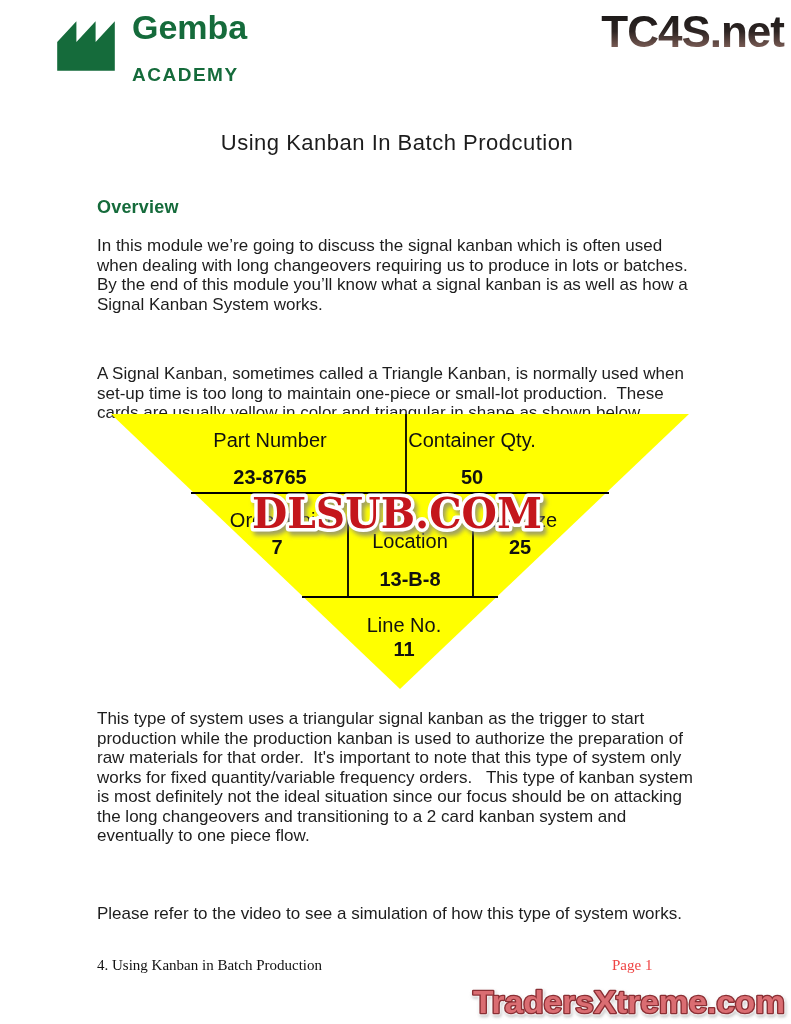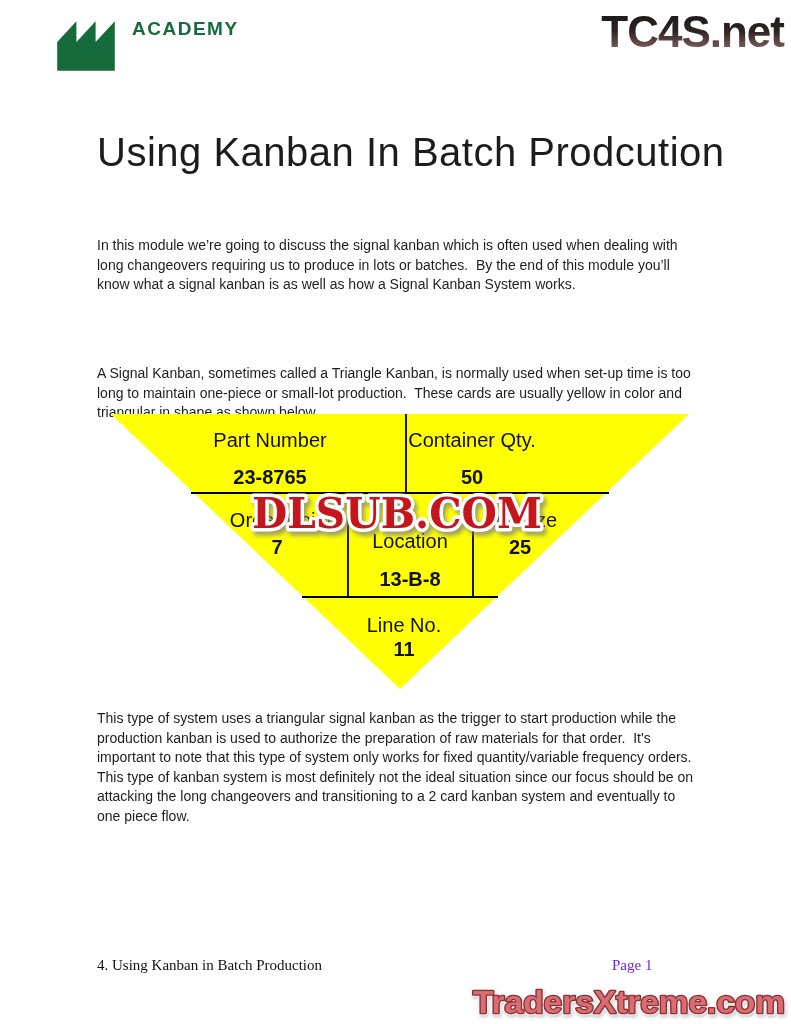--- a/index.html
+++ b/index.html
@@ -10,36 +10,36 @@
     margin:0 auto;
     background:#ffffff;
     font-family:"Liberation Sans", sans-serif;
     overflow:hidden;
   }
   
   .logo { position:absolute; left:48px; top:10px; display:flex; align-items:flex-start; }
   .logo-icon { width:76px; height:64px; display:block; }
   .logo-text { margin-left:8px; color:#156B3B; }
   .logo-name { font-size:34px; font-weight:bold; line-height:34px; letter-spacing:0px; }
-  .logo-subname { font-size:19px; font-weight:bold; letter-spacing:1.5px; margin-top:8px; }
+  .logo-subname { font-size:19px; font-weight:bold; letter-spacing:1.5px; margin-top:20px; }
   .tc4s { position:absolute; left:578px; top:2px; width:210px; height:58px; }
   
   .doc-title {
     position:absolute; left:97px; top:130px; width:600px;
-    text-align:center; font-size:40px; color:#1c1c1c;
+    text-align:center; font-size:22px; color:#1c1c1c;
     font-weight:normal; letter-spacing:0.5px; white-space:nowrap;
   }
   
   .h-green {
     position:absolute; left:97px; width:600px;
     color:#156B3B; font-size:18px; font-weight:bold; letter-spacing:0.2px;
   }
   .para {
     position:absolute; left:97px; width:604px;
-    font-size:14px; line-height:19.5px; color:#1d1d1d;
+    font-size:17px; line-height:19.5px; color:#1d1d1d;
     white-space:pre-wrap;
   }
   
   .tri-svg { position:absolute; left:110px; top:413px; width:580px; height:278px; }
   .tri-label { font-family:"Liberation Sans", sans-serif; font-size:20px; fill:#111; }
   .tri-value { font-family:"Liberation Sans", sans-serif; font-size:20px; font-weight:bold; fill:#111; }
   
   .dlsub { position:absolute; left:240px; top:484px; width:315px; height:58px; }
   .dlsub text {
     font-family:"DejaVu Serif", serif; font-size:42px; font-weight:bold;
@@ -55,50 +55,52 @@
   .tc4s text {
     font-family:"Liberation Sans", sans-serif; font-size:44px; font-weight:bold; letter-spacing:-1px;
   }
   
   .footer-left {
     position:absolute; left:97px; top:957px;
     font-family:"Liberation Serif", serif; font-size:15px; color:#111;
   }
   .footer-right {
     position:absolute; left:612px; top:957px;
-    font-family:"Liberation Serif", serif; font-size:15px; color:#6d28d9;
+    font-family:"Liberation Serif", serif; font-size:15px; color:#ef4444;
   }
 </style>
 </head>
 <body>
 
 <div class="page">
 
   <div class="logo">
     <svg class="logo-icon" viewBox="0 0 80 80">
       <polygon points="4,76 4,40 28,14 28,40 52,14 52,40 76,14 76,76" fill="#156B3B"></polygon>
     </svg>
     <div class="logo-text">
+      <div class="logo-name">Gemba</div>
       <div class="logo-subname">ACADEMY</div>
     </div>
   </div>
 
   <svg class="tc4s" viewBox="0 0 210 58">
     <defs>
       <linearGradient id="tcgrad" x1="0" y1="0" x2="0" y2="1">
         <stop offset="0" stop-color="#151515"></stop>
         <stop offset="0.5" stop-color="#2e2523"></stop>
         <stop offset="1" stop-color="#a1786f"></stop>
       </linearGradient>
     </defs>
     <text x="206" y="45" text-anchor="end" fill="url(#tcgrad)">TC4S.net</text>
   </svg>
 
   <h1 class="doc-title">Using Kanban In Batch Prodcution</h1>
 
+  <h2 class="h-green" style="top:197px;">Overview</h2>
   <p class="para" style="top:236px;">In this module we’re going to discuss the signal kanban which is often used when dealing with long changeovers requiring us to produce in lots or batches.  By the end of this module you’ll know what a signal kanban is as well as how a Signal Kanban System works.</p>
 
   <p class="para" style="top:349px;margin-top:15px;">A Signal Kanban, sometimes called a Triangle Kanban, is normally used when set-up time is too long to maintain one-piece or small-lot production.  These cards are usually yellow in color and triangular in shape as shown below.</p>
 
   <svg class="tri-svg" viewBox="0 0 580 278">
     <polygon points="1,1 579,1 290,276" stroke-width="2" fill="#FFFF00"></polygon>
     <g stroke="#000" stroke-width="1.8">
       <line x1="296" y1="1" x2="296" y2="80"></line>
       <line x1="81" y1="80" x2="499" y2="80"></line>
       <line x1="238" y1="80" x2="238" y2="184"></line>
@@ -119,20 +121,21 @@
     <text class="tri-value" x="294" y="243" text-anchor="middle">11</text>
   </svg>
 
   <svg class="dlsub" viewBox="0 0 315 58">
     <g class="dlsub-wrap">
       <text x="157" y="44" text-anchor="middle" textLength="290" lengthAdjust="spacingAndGlyphs" fill="#C4161C">DLSUB.COM</text>
     </g>
   </svg>
 
   <p class="para" style="top:709px;">This type of system uses a triangular signal kanban as the trigger to start production while the production kanban is used to authorize the preparation of raw materials for that order.  It's important to note that this type of system only works for fixed quantity/variable frequency orders.   This type of kanban system is most definitely not the ideal situation since our focus should be on attacking the long changeovers and transitioning to a 2 card kanban system and eventually to one piece flow.</p>
+  <p class="para" style="top:904px;">Please refer to the video to see a simulation of how this type of system works.</p>
 
   <div class="footer-left">4. Using Kanban in Batch Production</div>
   <div class="footer-right">Page 1</div>
 
   <svg class="traders" viewBox="0 0 323 44">
     <text x="161" y="33" text-anchor="middle" textLength="312" lengthAdjust="spacingAndGlyphs" fill="#DA6D72">TradersXtreme.com</text>
   </svg>
 
 </div>
 

